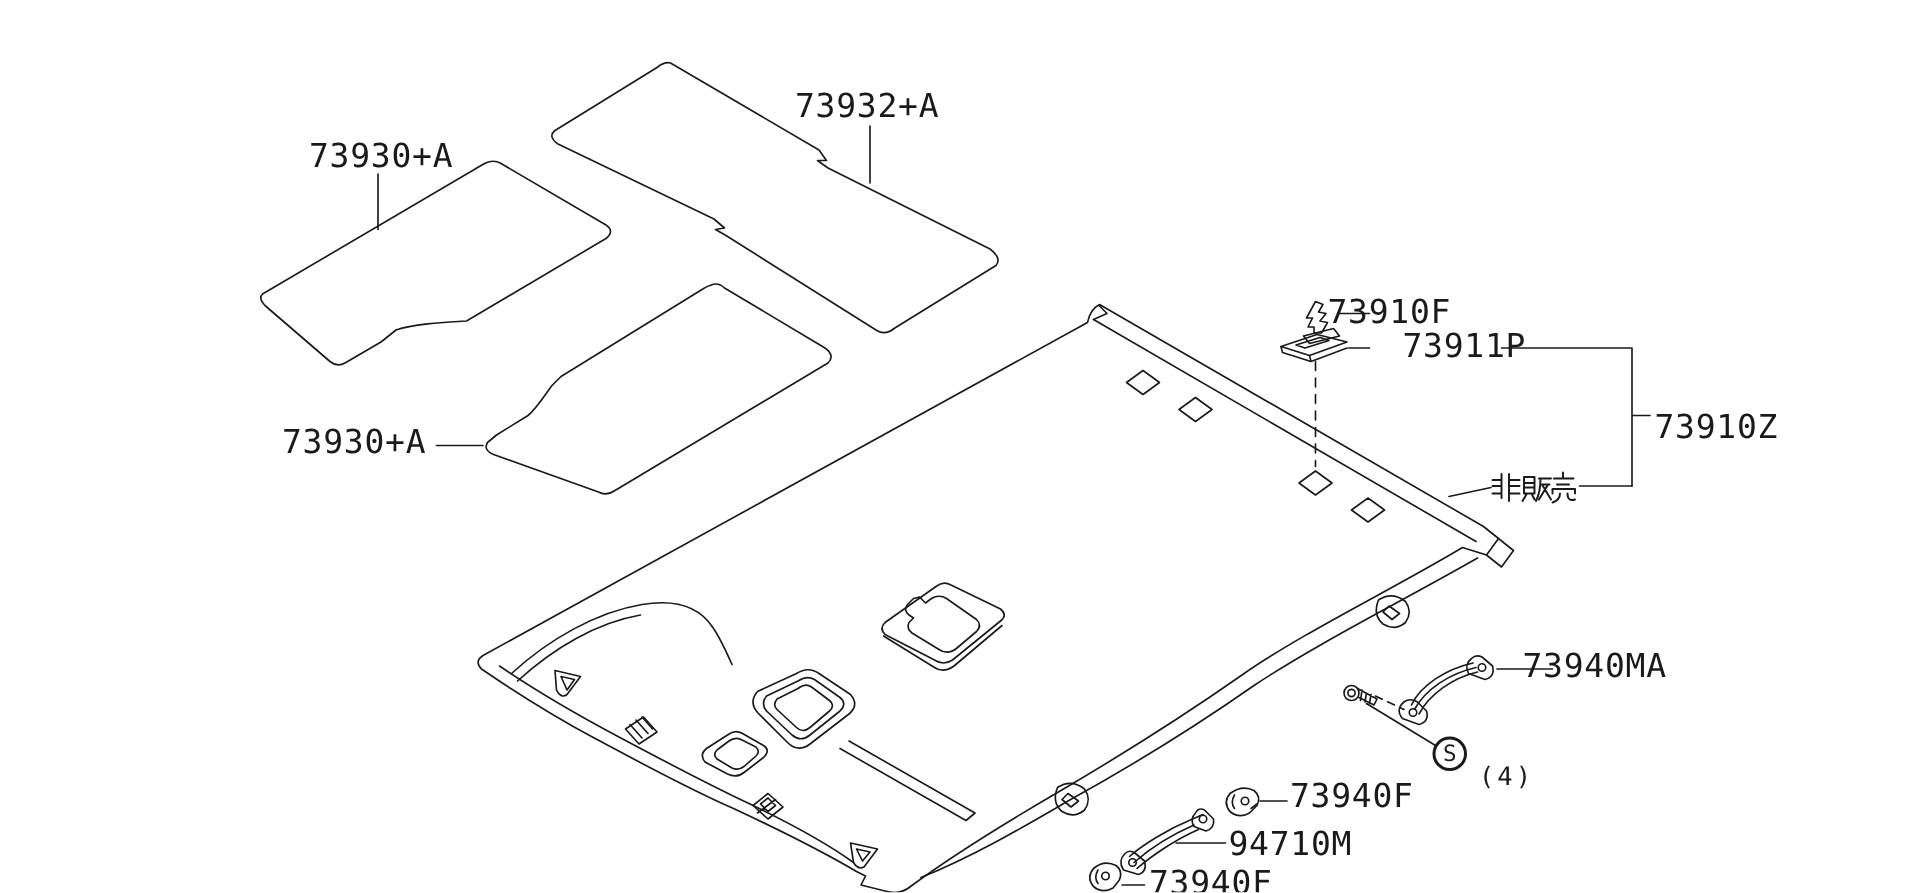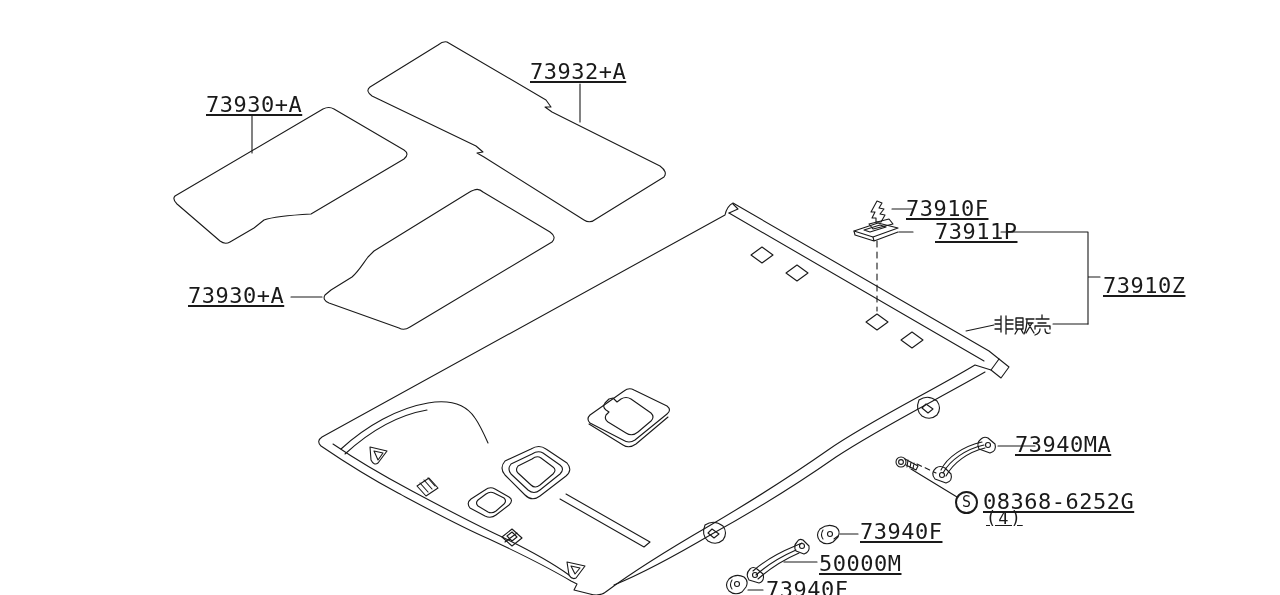--- a/index.html
+++ b/index.html
@@ -1,21 +1,21 @@
 <!DOCTYPE html>
 <html><head>
 <meta charset="utf-8">
 <title>Diagram</title>
 <style>
   html,body{margin:0;padding:0;background:#fff;}
   .stage{position:relative;width:1280px;height:595px;background:#ffffff;overflow:hidden;
          font-family:"DejaVu Sans Mono","Liberation Mono",monospace;}
   .stage svg{position:absolute;left:0;top:0;}
   .lbl{position:absolute;white-space:nowrap;color:#1a1a1a;font-size:22px;line-height:1;
-       letter-spacing:0.5px;text-decoration:underline;}
+       letter-spacing:0.5px;}
   .lbl-sm{font-size:17px;letter-spacing:2px;}
   .cjk{font-size:16px;color:transparent;letter-spacing:0;}
   .scircle{position:absolute;width:19px;height:19px;border:2px solid #1a1a1a;border-radius:50%;
            text-align:center;font-size:15px;line-height:19px;color:#1a1a1a;}
 </style>
 </head>
 <body>
 
 <div class="stage">
 
@@ -191,25 +191,24 @@
              M 1028,323 L 1033,323 M 1028,323 L 1034,333 M 1032,323 L 1026,333"></path>
     <path d="M 1042,315 L 1042,319 M 1036,319 L 1049,319 M 1038,323 L 1046,323
              M 1035,326 L 1050,326 M 1035,326 L 1035,329 M 1050,326 L 1050,329
              M 1040,329 C 1040,332 1038,334 1035,335 M 1045,329 C 1045,333 1047,334 1050,333"></path>
   </g>
 </svg>
 
 <span class="lbl" style="left:206px;top:94px">73930+A</span>
 <span class="lbl" style="left:530px;top:61px">73932+A</span>
 <span class="lbl" style="left:188px;top:285px">73930+A</span>
-<span class="lbl" style="left:906px;top:198px">73910F</span>
+<span class="lbl" style="left:885px;top:198px">73910F</span>
 <span class="lbl" style="left:935px;top:221px">73911P</span>
 <span class="lbl" style="left:1103px;top:275px">73910Z</span>
 <span class="lbl cjk" style="left:995px;top:312px">非販売</span>
 <span class="lbl" style="left:1015px;top:434px">73940MA</span>
 <span class="scircle" style="left:955px;top:491px">S</span>
-<span class="lbl" style="left:983px;top:491px">08368-6252G</span>
 <span class="lbl lbl-sm" style="left:986px;top:510px">(4)</span>
 <span class="lbl" style="left:860px;top:521px">73940F</span>
-<span class="lbl" style="left:819px;top:553px">50000M</span>
+<span class="lbl" style="left:819px;top:553px">94710M</span>
 <span class="lbl" style="left:766px;top:579px">73940F</span>
 
 </div>
 
 </body></html>

